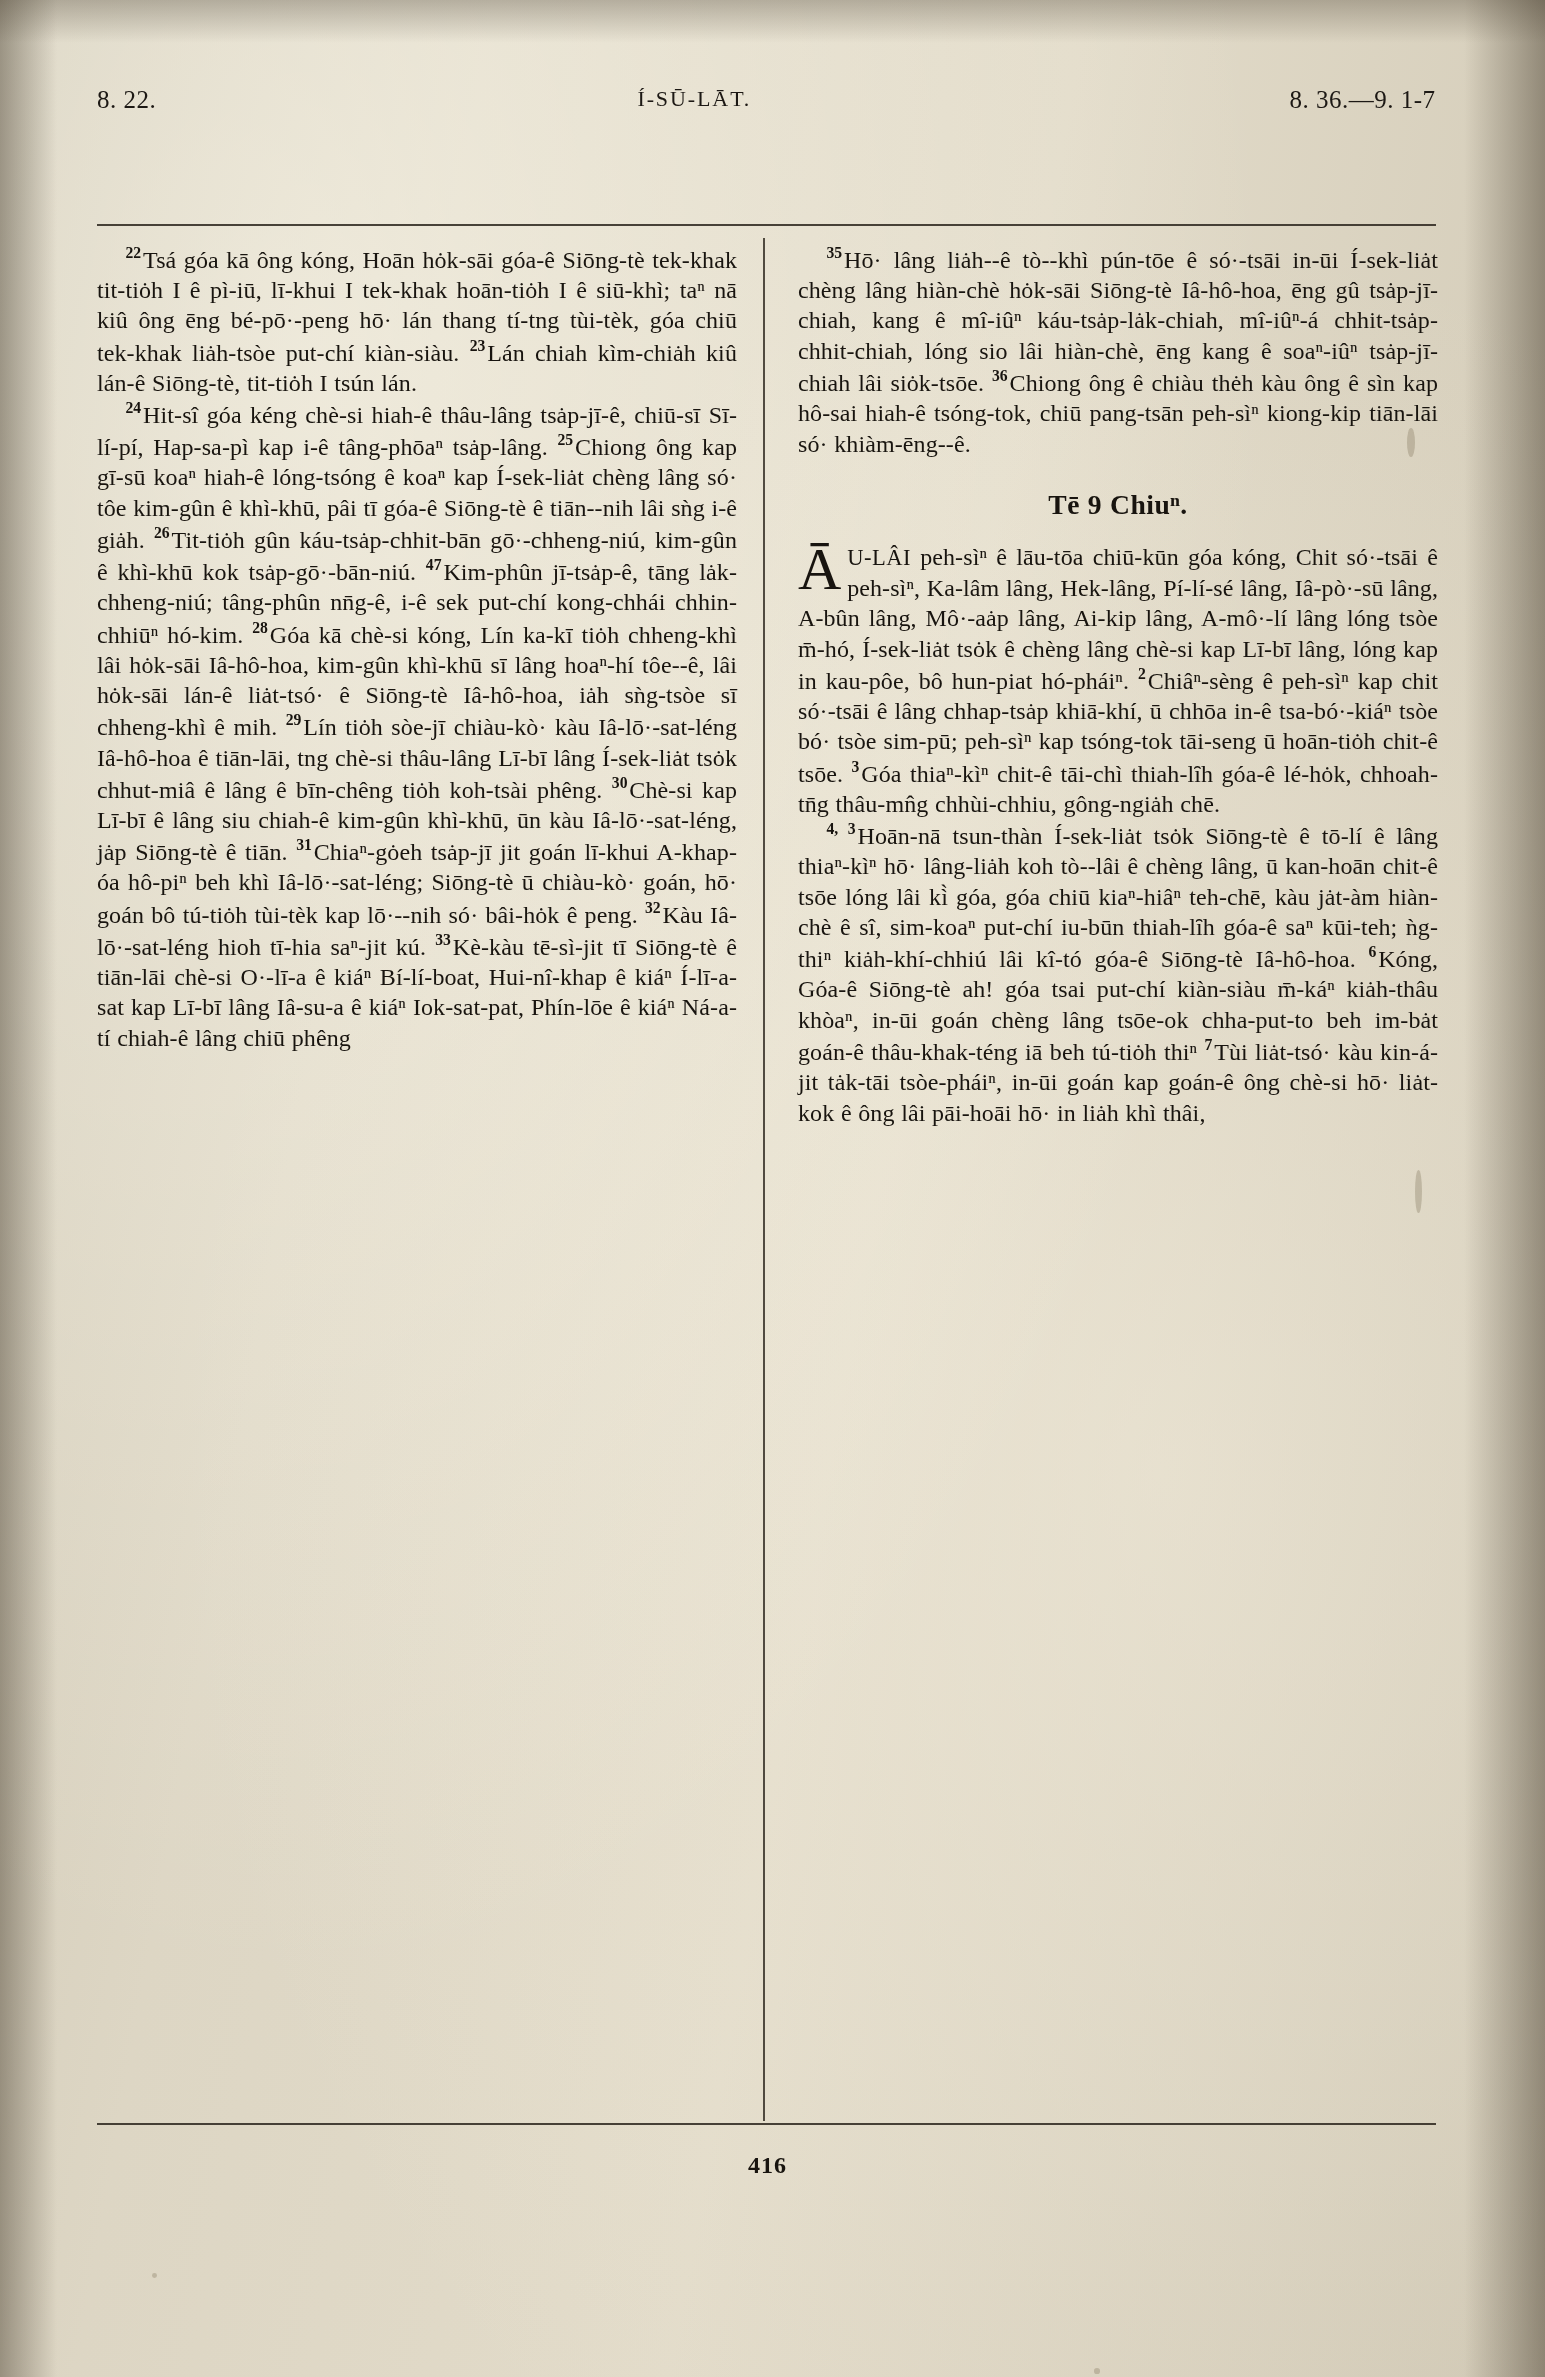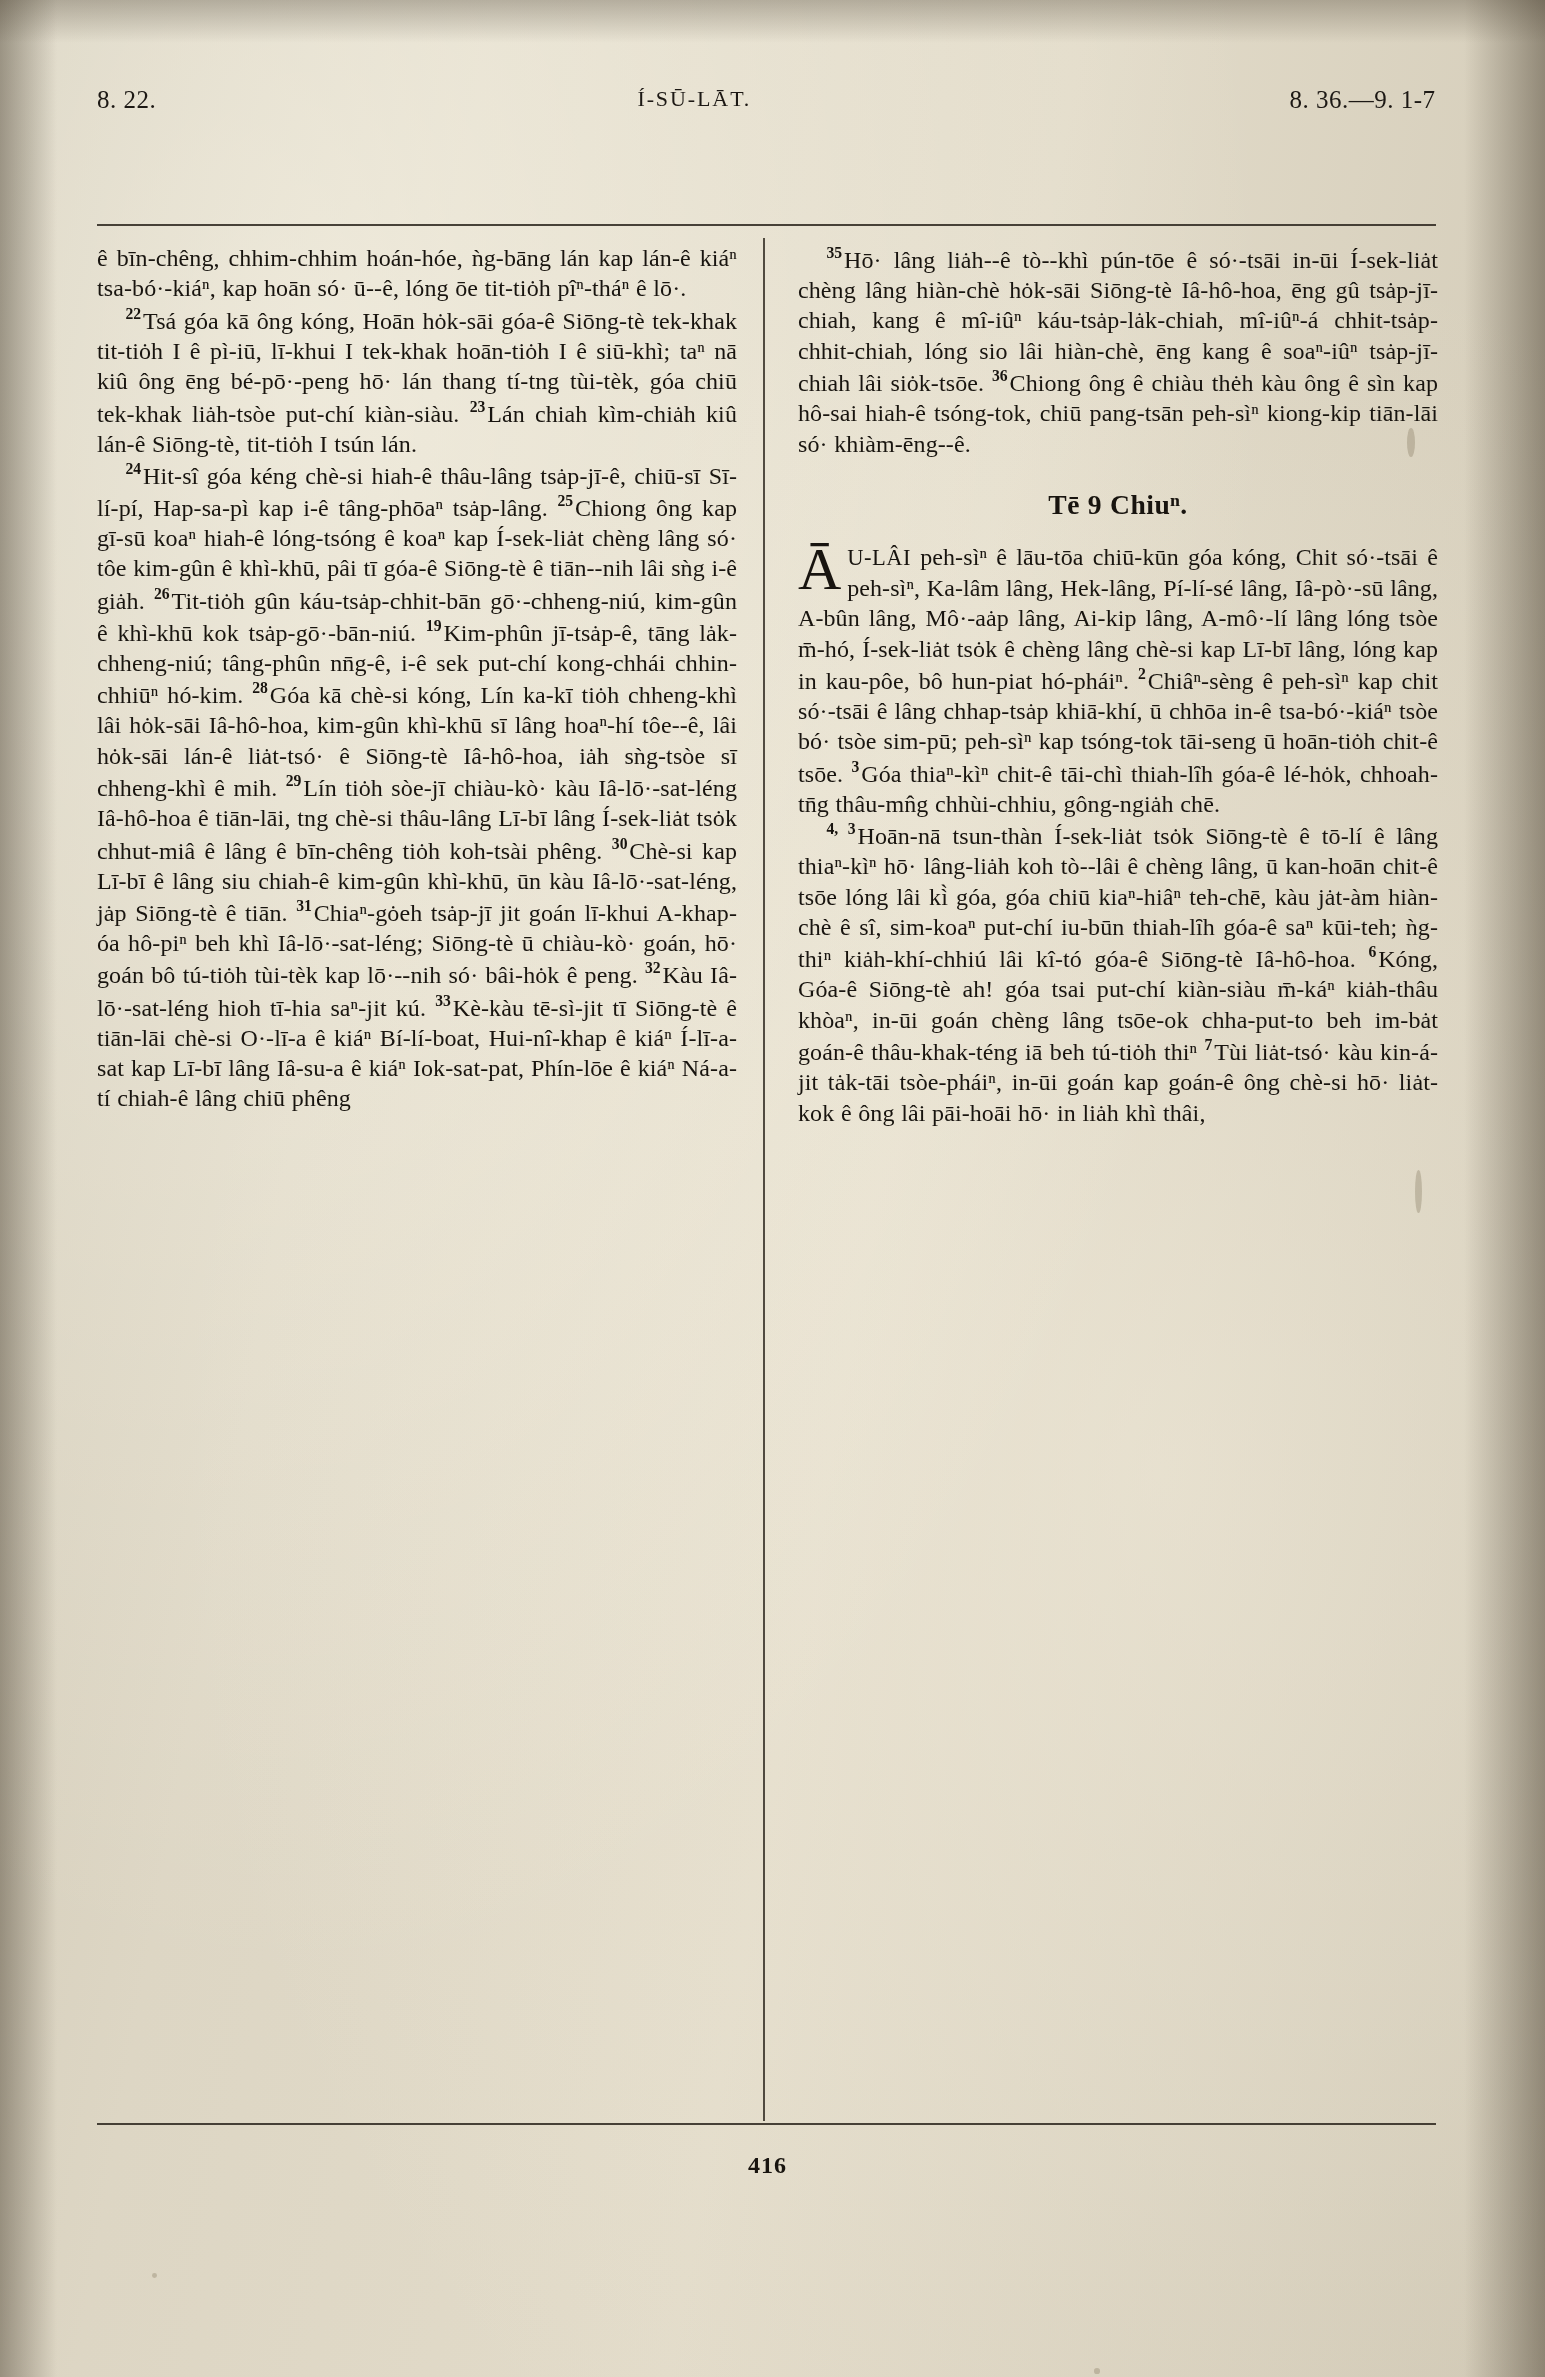--- a/index.html
+++ b/index.html
@@ -192,34 +192,31 @@
     </div>
 
     <div class="rule"></div>
     <div class="divider"></div>
     <div class="rule-bottom"></div>
 
     <div class="columns">
 
       <div class="col left">
 
-        <p>
-          <span>ê bīn-chêng, chhim-chhim hoán-hóe, ǹg-bāng lán kap lán-ê kiáⁿ tsa-bó·-kiáⁿ, kap hoān só· ū--ê, lóng ōe tit-tiȯh pîⁿ-tháⁿ ê lō·.</span>
-        </p>
 
         <p class="ind">
           <span class="vn">22</span><span>Tsá góa kā ông kóng, Hoān hȯk-sāi góa-ê Siōng-tè tek-khak tit-tiȯh I ê pì-iū, lī-khui I tek-khak hoān-tiȯh I ê siū-khì; taⁿ nā kiû ông ēng bé-pō·-peng hō· lán thang tí-tng tùi-tèk, góa chiū tek-khak liȧh-tsòe put-chí kiàn-siàu.</span>
           <span class="vn">23</span><span>Lán chiah kìm-chiȧh kiû lán-ê Siōng-tè, tit-tiȯh I tsún lán.</span>
         </p>
 
         <p class="ind">
           <span class="vn">24</span><span>Hit-sî góa kéng chè-si hiah-ê thâu-lâng tsȧp-jī-ê, chiū-sī Sī-lí-pí, Hap-sa-pì kap i-ê tâng-phōaⁿ tsȧp-lâng.</span>
           <span class="vn">25</span><span>Chiong ông kap gī-sū koaⁿ hiah-ê lóng-tsóng ê koaⁿ kap Í-sek-liȧt chèng lâng só· tôe kim-gûn ê khì-khū, pâi tī góa-ê Siōng-tè ê tiān--nih lâi sǹg i-ê giȧh.</span>
           <span class="vn">26</span><span>Tit-tiȯh gûn káu-tsȧp-chhit-bān gō·-chheng-niú, kim-gûn ê khì-khū kok tsȧp-gō·-bān-niú.</span>
-          <span class="vn">19</span><span>Kim-phûn jī-tsȧp-ê, tāng lȧk-chheng-niú; tâng-phûn nn̄g-ê, i-ê sek put-chí kong-chhái chhin-chhiūⁿ hó-kim.</span>
+          <span class="vn">47</span><span>Kim-phûn jī-tsȧp-ê, tāng lȧk-chheng-niú; tâng-phûn nn̄g-ê, i-ê sek put-chí kong-chhái chhin-chhiūⁿ hó-kim.</span>
           <span class="vn">28</span><span>Góa kā chè-si kóng, Lín ka-kī tiȯh chheng-khì lâi hȯk-sāi Iâ-hô-hoa, kim-gûn khì-khū sī lâng hoaⁿ-hí tôe--ê, lâi hȯk-sāi lán-ê liȧt-tsó· ê Siōng-tè Iâ-hô-hoa, iȧh sǹg-tsòe sī chheng-khì ê mih.</span>
           <span class="vn">29</span><span>Lín tiȯh sòe-jī chiàu-kò· kàu Iâ-lō·-sat-léng Iâ-hô-hoa ê tiān-lāi, tng chè-si thâu-lâng Lī-bī lâng Í-sek-liȧt tsȯk chhut-miâ ê lâng ê bīn-chêng tiȯh koh-tsài phêng.</span>
           <span class="vn">30</span><span>Chè-si kap Lī-bī ê lâng siu chiah-ê kim-gûn khì-khū, ūn kàu Iâ-lō·-sat-léng, jȧp Siōng-tè ê tiān.</span>
           <span class="vn">31</span><span>Chiaⁿ-gȯeh tsȧp-jī jit goán lī-khui A-khap-óa hô-piⁿ beh khì Iâ-lō·-sat-léng; Siōng-tè ū chiàu-kò· goán, hō· goán bô tú-tiȯh tùi-tèk kap lō·--nih só· bâi-hȯk ê peng.</span>
           <span class="vn">32</span><span>Kàu Iâ-lō·-sat-léng hioh tī-hia saⁿ-jit kú.</span>
           <span class="vn">33</span><span>Kè-kàu tē-sì-jit tī Siōng-tè ê tiān-lāi chè-si O·-lī-a ê kiáⁿ Bí-lí-boat, Hui-nî-khap ê kiáⁿ Í-lī-a-sat kap Lī-bī lâng Iâ-su-a ê kiáⁿ Iok-sat-pat, Phín-lōe ê kiáⁿ Ná-a-tí chiah-ê lâng chiū phêng</span>
         </p>
 
       </div>
 

